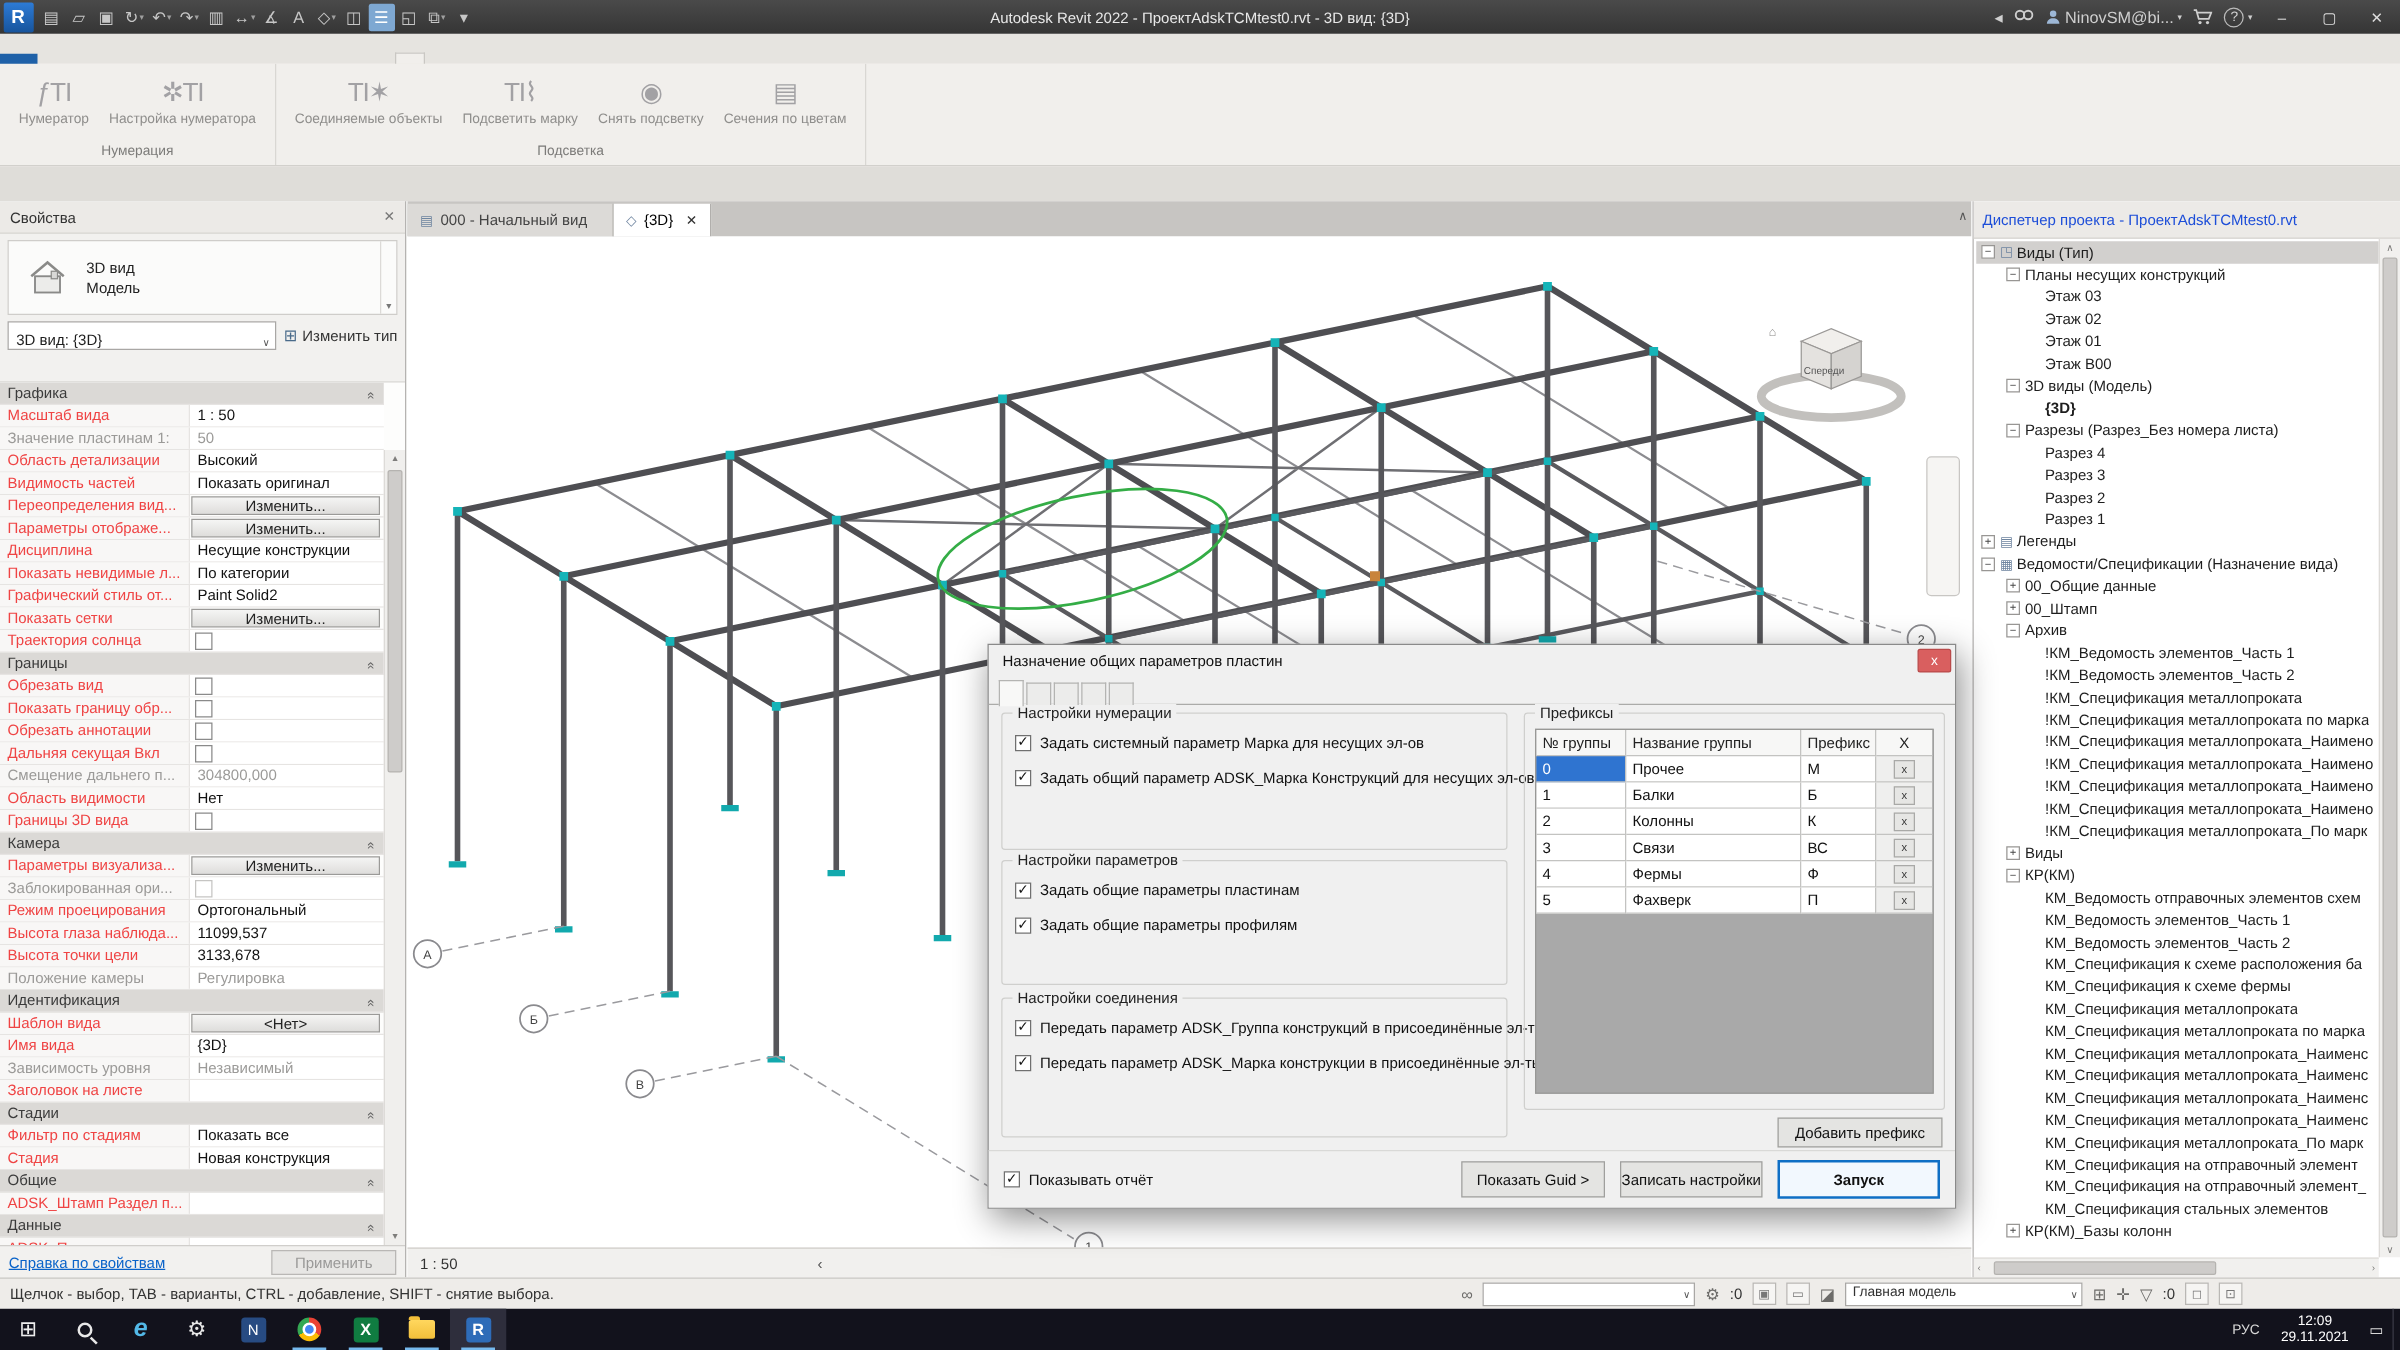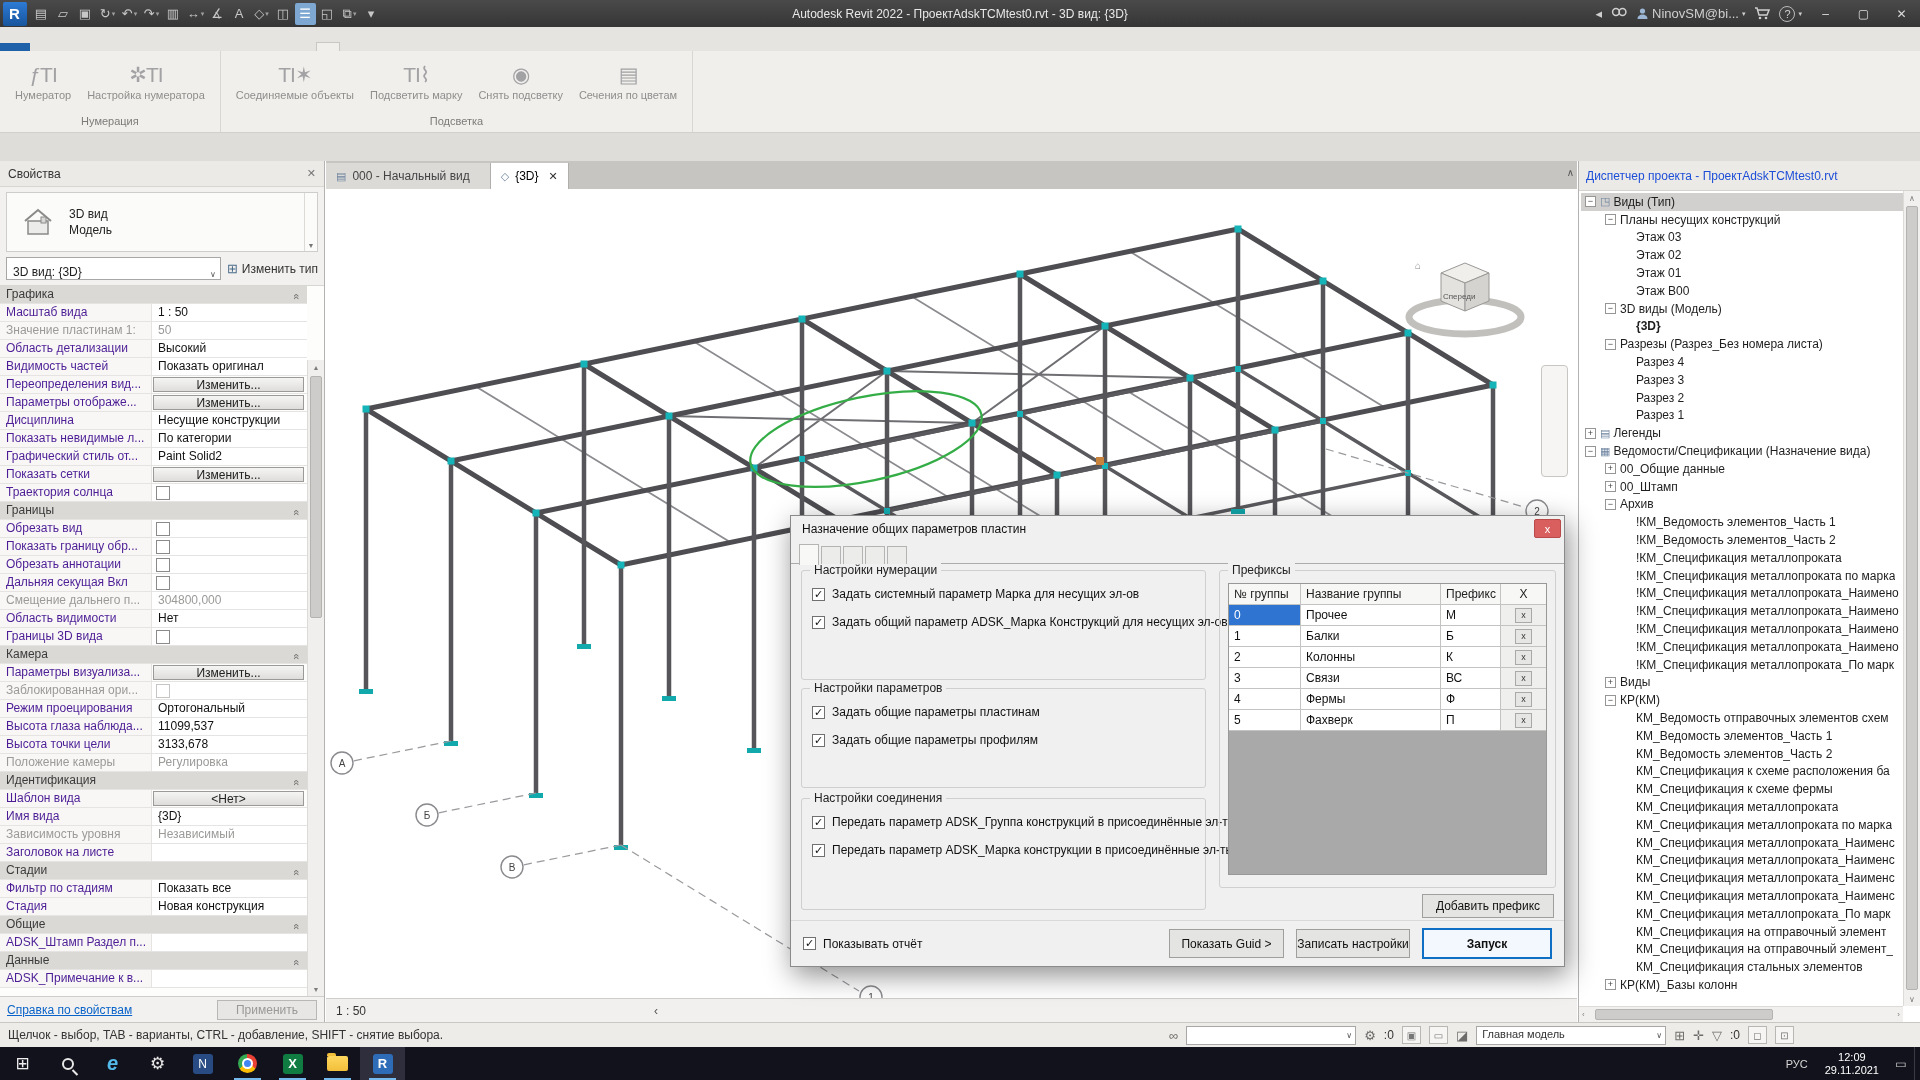--- a/index.html
+++ b/index.html
@@ -36,23 +36,23 @@
 .phead{height:26px;display:flex;align-items:center;padding:0 8px;background:#eceae7;border-bottom:1px solid #d8d6d2;color:#333}
 .phead .x{margin-left:auto;color:#777;font-size:11px}
 .typesel{margin:5px 6px 0;background:#fbfbfa;border:1px solid #cfcdca;height:60px;display:flex;align-items:center;position:relative;gap:10px;padding-left:10px}
 .tstext{line-height:16px;color:#222}
 .typedd{position:absolute;right:0;top:0;bottom:0;width:13px;border-left:1px solid #dcdad7;display:flex;align-items:flex-end;justify-content:center;font-size:7px;color:#777;padding-bottom:2px}
 .selrow{display:flex;align-items:center;margin:5px 6px;gap:6px}
 .combo{flex:1;height:23px;background:#fff;border:1px solid #a9a7a5;display:flex;align-items:flex-end;padding:0 6px;position:relative;white-space:nowrap;overflow:hidden}
 .combo .ca{position:absolute;right:4px;font-size:8px;color:#555}
 .edittype{display:flex;align-items:center;gap:4px;color:#333;white-space:nowrap;font-size:12px}
 .etic{color:#4a6b8a;font-size:13px}
-.pgrid{flex:1;margin-top:0;border-top:1px solid #d8d6d2;position:relative;padding-right:17px;overflow:hidden;background:#fdfdfc}
+.pgrid{flex:1;margin-top:20px;border-top:1px solid #d8d6d2;position:relative;padding-right:17px;overflow:hidden;background:#fdfdfc}
 .prow{display:flex;height:18px;line-height:17px;border-bottom:1px solid #e6e4e2}
-.prow .pl{width:152px;padding-left:6px;border-right:1px solid #e6e4e2;overflow:hidden;white-space:nowrap;background:#f8f7f6;color:#4c1d95}
+.prow .pl{width:152px;padding-left:6px;border-right:1px solid #e6e4e2;overflow:hidden;white-space:nowrap;background:#f8f7f6;color:#ef4444}
 .prow .pv{flex:1;padding-left:6px;overflow:hidden;white-space:nowrap;background:#fff;color:#111}
 .prow.sect{background:#dbd9d6;position:relative}
 .prow.sect .pl{background:transparent;border:none;width:auto;flex:1;color:#3b3b3b}
 .prow.sect::after{content:"«";position:absolute;right:8px;top:2px;transform:rotate(90deg);color:#666;font-size:11px}
 .prow.ro .pl,.prow.ro .pv{color:#9b9a98}
 .prow.btn .pv{background:linear-gradient(#f5f5f4,#dedddb);border:1px solid #9b9a98;margin:1px 3px 1px 1px;text-align:center;padding:0;height:15px;line-height:14px;color:#222}
 .prow.chk .pv{position:relative}
 .prow.chk .pv::before{content:"";position:absolute;left:4px;top:2px;width:12px;height:12px;background:#fff;border:1px solid #8a8a8a}
 .prow.chk.ro .pv::before{border-color:#c6c5c3}
 .vsb{position:absolute;right:0;top:0;bottom:0;width:17px;background:#f0efed;border-left:1px solid #dddbd8}

